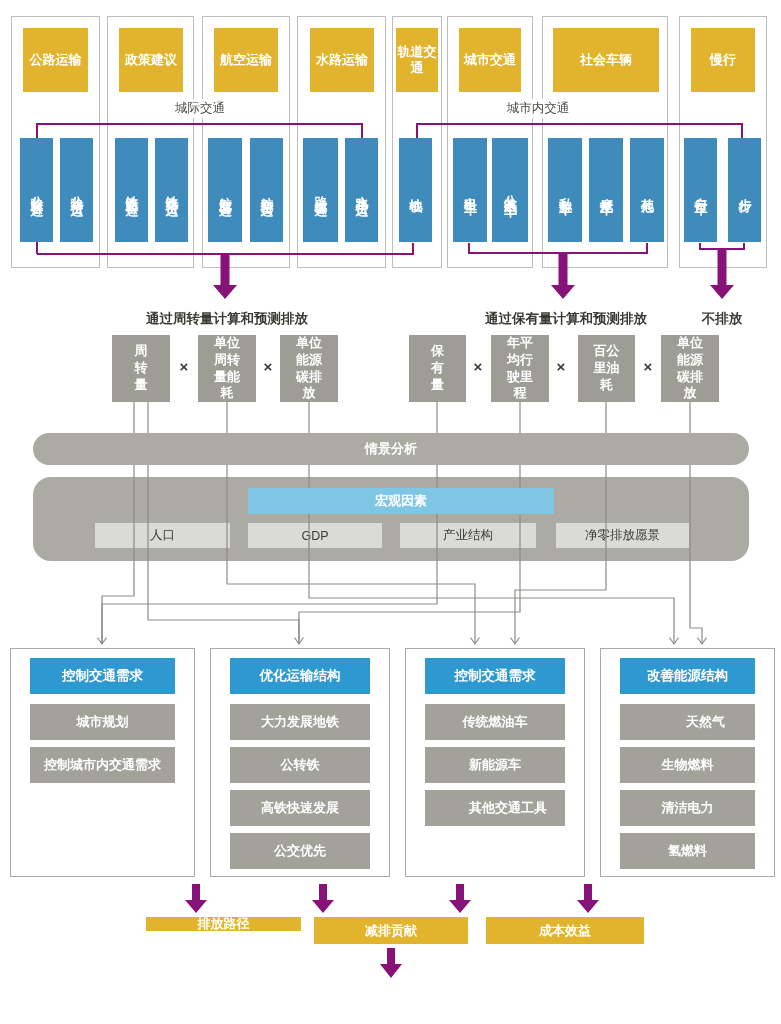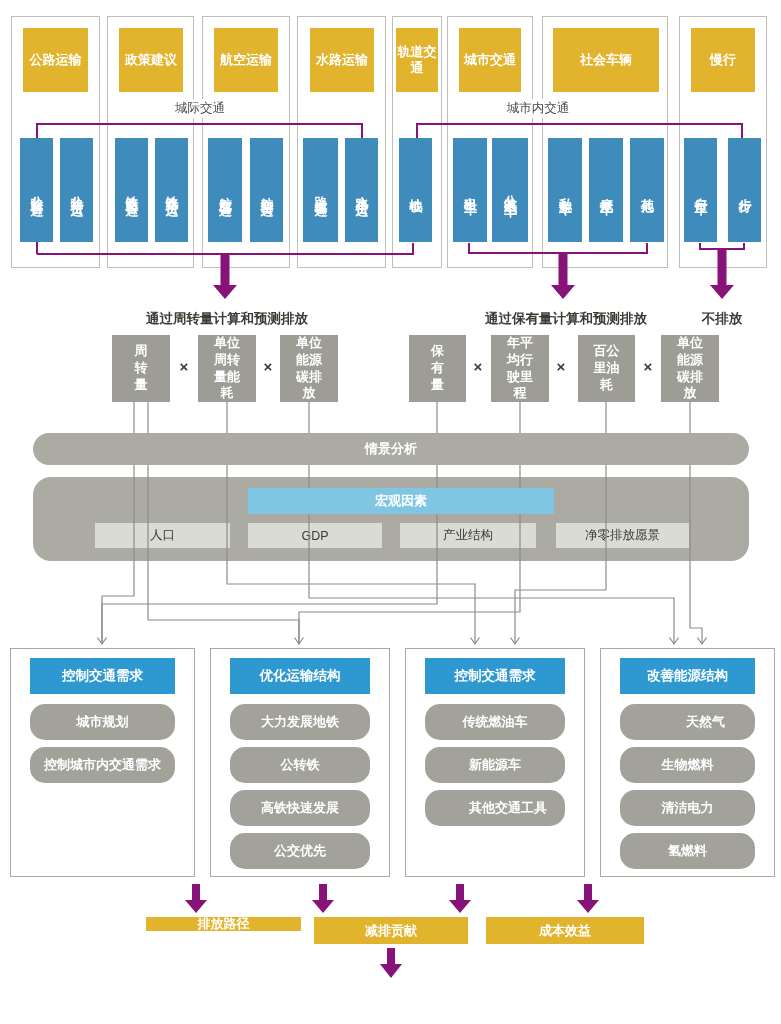--- a/index.html
+++ b/index.html
@@ -31,21 +31,21 @@
   .macro{background:#ABABA4;border-radius:18px;z-index:1;}
   .macrobar{background:#7FC6E4;color:#ffffff;font-size:13px;font-weight:bold;
         display:flex;align-items:center;justify-content:center;z-index:6;}
   .mbox{background:#DBDBD6;color:#3B3B35;font-size:12.5px;
         display:flex;align-items:center;justify-content:center;z-index:3;}
   
   .col{border:1px solid #A9A9A2;background:#ffffff;z-index:1;}
   .colhead{background:#2E99D1;color:#ffffff;font-size:13.5px;font-weight:bold;
         display:flex;align-items:center;justify-content:center;z-index:3;}
   .citem{background:#A2A29B;color:#ffffff;font-size:13px;font-weight:bold;
-        display:flex;align-items:center;justify-content:center;z-index:3;border-radius:15px;}
+        display:flex;align-items:center;justify-content:center;z-index:3;}
   
   .ybox{background:#E2B42D;color:#ffffff;font-size:13px;font-weight:bold;
         display:flex;align-items:center;justify-content:center;z-index:3;}
   .z2{z-index:2;} .z5{z-index:5;}
 </style>
 </head>
 <body>
 
 <div class="canvas">
 

